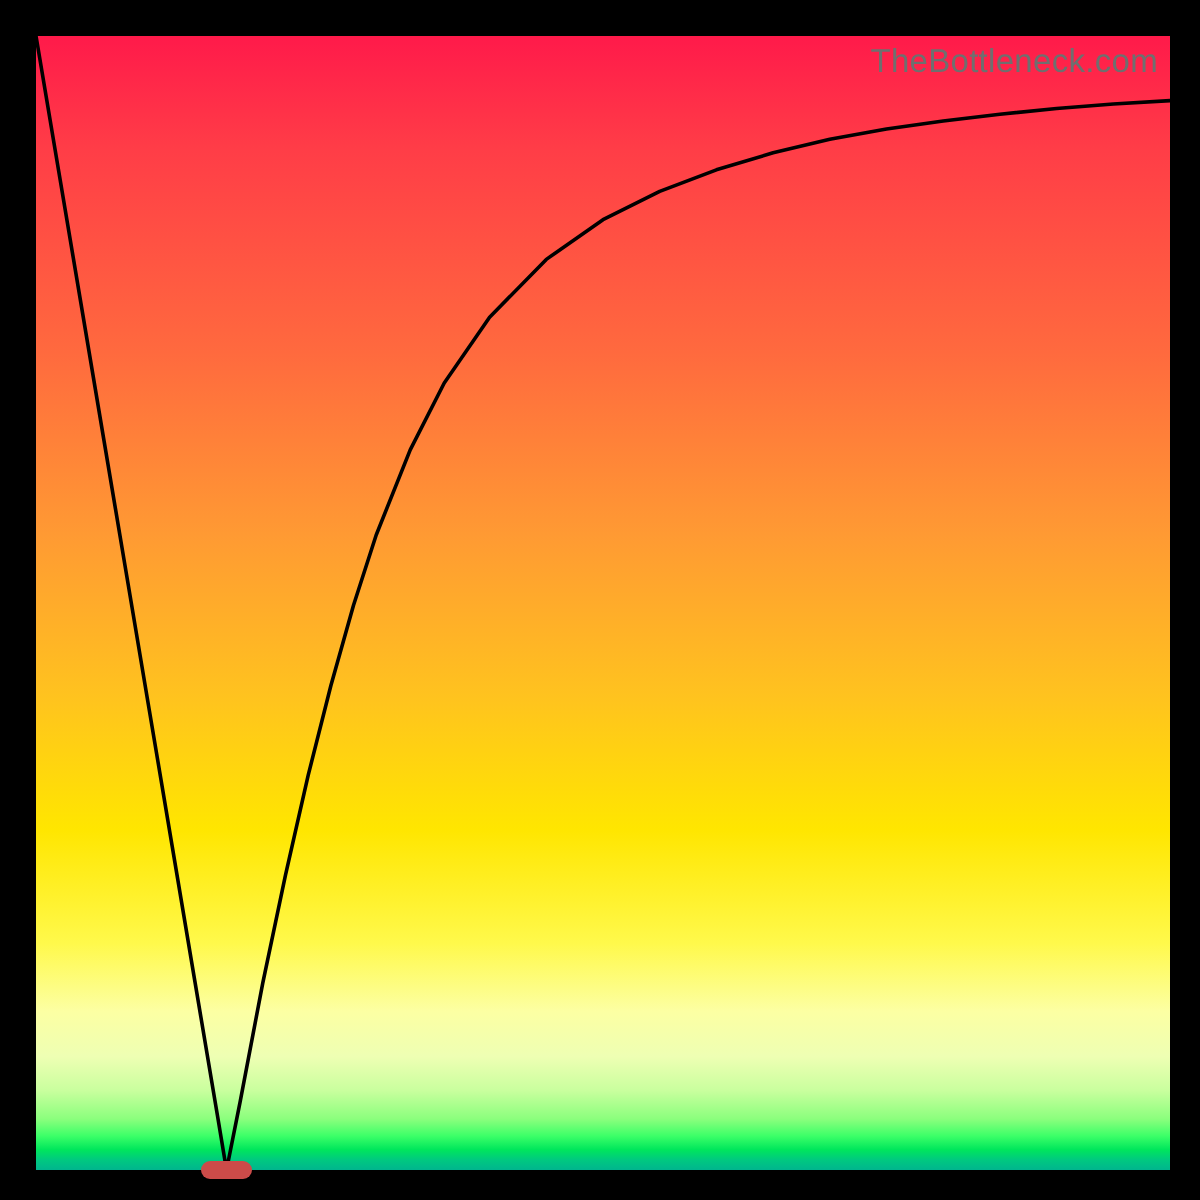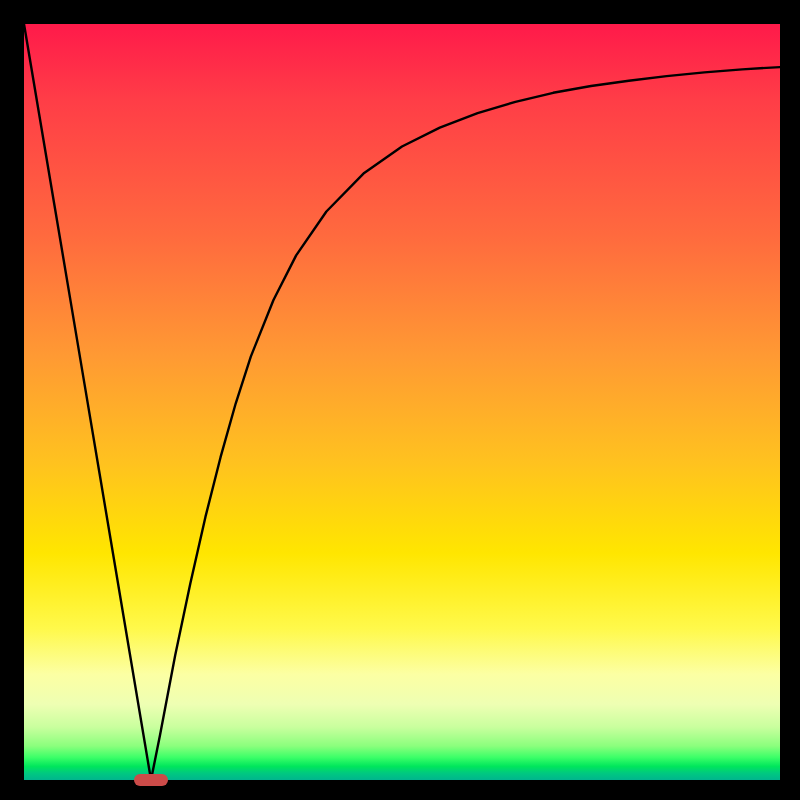--- a/index.html
+++ b/index.html
@@ -69,20 +69,21 @@
     transform: translate(-50%, -50%);
   }
 </style>
 </head>
 <body>
 
 <div class="chart-wrap">
 
   <div class="plot-area">
 
+    <div class="watermark">TheBottleneck.com</div>
 
     <svg class="curve" viewBox="0 0 756 756" preserveAspectRatio="none">
       <path id="curve-path" fill="none" stroke="#000" stroke-width="2.4" stroke-linejoin="round" stroke-linecap="round" d="M0.00 0.00 L15.12 89.96 L30.24 179.93 L45.36 269.89 L60.48 359.86 L75.60 449.82 L90.72 539.78 L105.84 629.75 L120.96 719.71 L127.01 756.00 L136.08 710.64 L151.20 631.26 L166.32 559.44 L181.44 492.91 L196.56 433.19 L211.68 379.51 L226.80 332.64 L249.48 275.94 L272.16 231.34 L302.40 187.49 L340.20 148.93 L378.00 122.47 L415.80 103.57 L453.60 89.21 L491.40 77.87 L529.20 68.80 L567.00 61.99 L604.80 56.70 L642.60 52.16 L680.40 48.38 L718.20 45.36 L756.00 43.09"></path>
     </svg>
 
     <div id="minmarker" class="minpoint" style="left: 127.008px; top: 756px;"></div>
 
   </div>
 
 </div>

